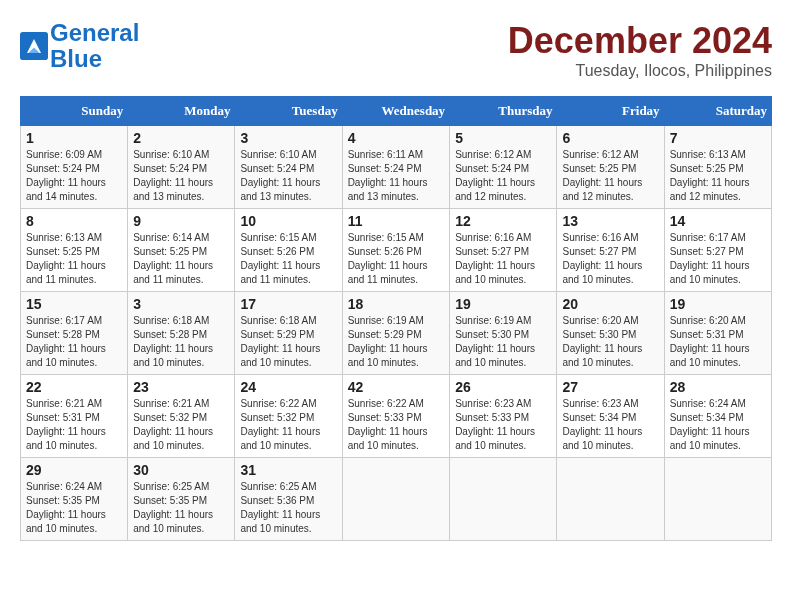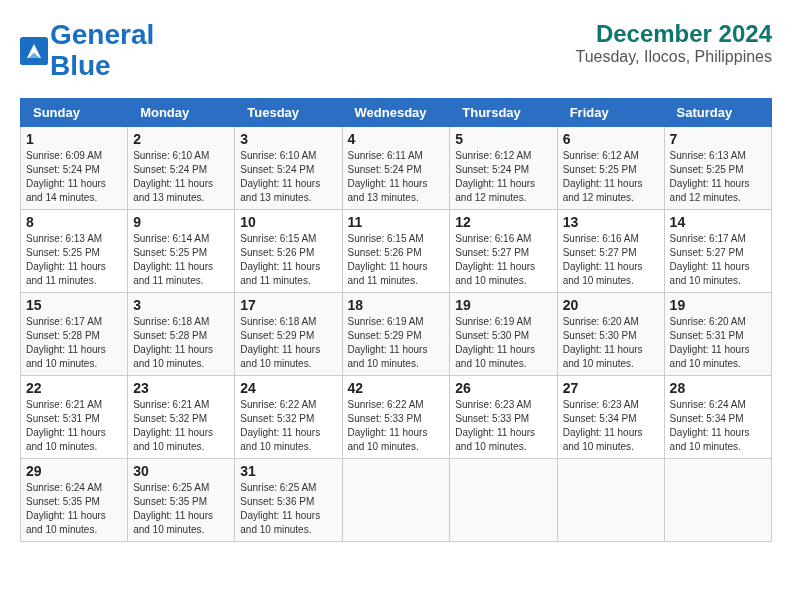--- a/index.html
+++ b/index.html
@@ -14,58 +14,59 @@
       display: flex;
       justify-content: space-between;
       align-items: flex-start;
       margin-bottom: 16px;
     }
     .logo {
       display: flex;
       align-items: center;
     }
     .logo-text {
-      font-size: 28px;
+      font-size: 24px;
       font-weight: bold;
       color: #333;
       line-height: 1.1;
     }
     .logo-text span {
       color: #1a6fc4;
     }
     .logo-icon {
       width: 28px;
       height: 28px;
       margin-right: 2px;
     }
     .title-area {
       text-align: right;
     }
     .month-title {
-      font-size: 24px;
+      font-size: 36px;
       font-weight: bold;
-      color: #0f766e;
+      color: #7f1d1d;
     }
     .subtitle {
       font-size: 16px;
       color: #555;
     }
     table {
       width: 100%;
       border-collapse: collapse;
       font-size: 11px;
     }
     thead tr th {
       background-color: #2a6fc4;
       color: #fff;
-      padding: 6px 12px;
-      text-align: left;
+      padding: 6px 4px;
+      text-align: right;
       font-size: 13px;
       font-weight: bold;
       border: 1px solid #2a6fc4;
+      font-family: Liberation Serif, serif;
     }
     tbody tr td {
       border: 1px solid #ccc;
       padding: 4px 5px;
       vertical-align: top;
       width: 108px;
       min-height: 80px;
       background: #fff;
     }
     tbody tr:nth-child(odd) td {

